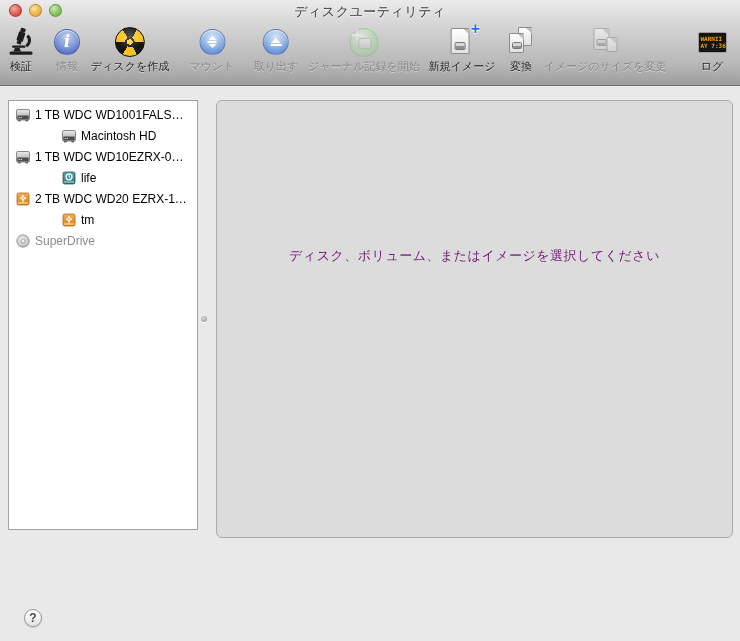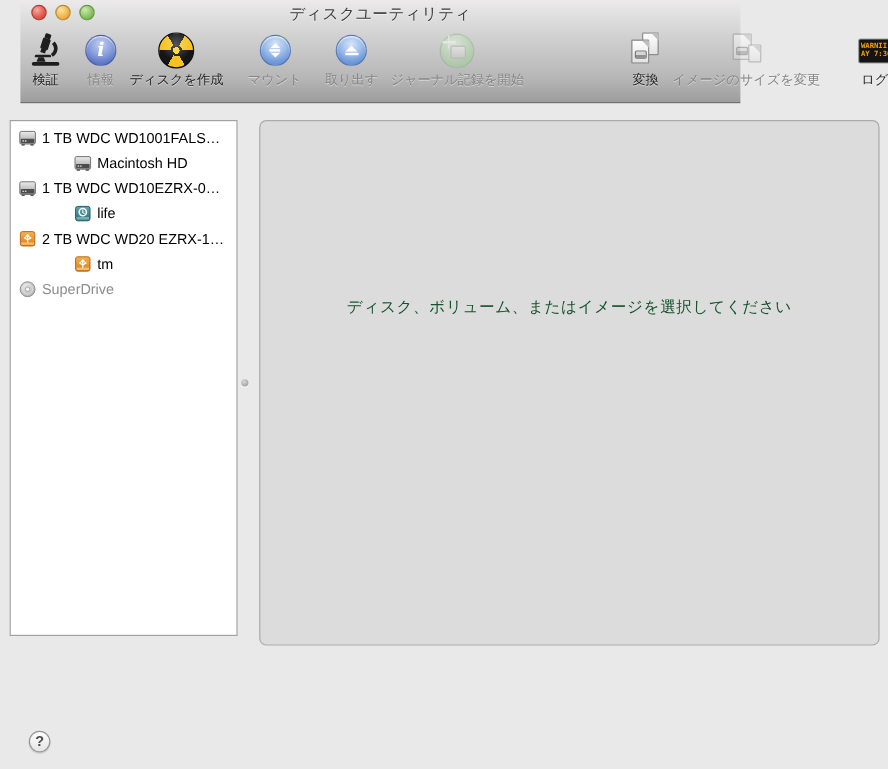--- a/index.html
+++ b/index.html
@@ -6,21 +6,21 @@
   html,body { width:740px; height:641px; overflow:hidden; }
   body {
     font-family:"Liberation Sans","DejaVu Sans",sans-serif;
     background:#e9e9e9;
     position:relative;
     -webkit-font-smoothing:antialiased;
   }
 
   
   .chrome {
-    position:absolute; left:17px; top:0; width:600px; height:86px;
+    position:absolute; left:0; top:0; width:740px; height:86px;
     background:linear-gradient(#eceaea, #d2d2d2 34%, #b7b7b7 76%, #9d9d9d);
     border-bottom:1px solid #6f6f6f;
   }
   .titlebar { position:relative; height:22px; }
   .title {
     position:absolute; left:0; right:0; top:3px; text-align:center;
     font-size:13px; color:#3a3a3a; text-shadow:0 1px 0 rgba(255,255,255,.55);
     letter-spacing:.5px;
   }
   .tl { position:absolute; top:4px; width:13px; height:13px; border-radius:50%; }
@@ -131,21 +131,21 @@
   .srow .sicon { width:16px; height:16px; margin-right:4px; flex:0 0 16px; }
   .srow.dim { color:#8d8d8d;text-align:center; }
 
   
   .mainpane {
     position:absolute; left:216px; top:100px; width:517px; height:438px;
     background:#dcdcdc; border:1px solid #ababab; border-radius:6px;
   }
   .empty-msg {
     position:absolute; left:0; right:0; top:146px; text-align:center;
-    font-size:13px; color:#14532d; letter-spacing:.5px;
+    font-size:13px; color:#701a75; letter-spacing:.5px;
   }
 
   
   .dimple {
     position:absolute; left:201px; top:316px; width:6px; height:6px; border-radius:50%;
     background:radial-gradient(circle at 40% 35%, #d9d9d9, #8e8e8e);
     box-shadow:0 1px 0 rgba(255,255,255,.9);
   }
 
   
@@ -254,20 +254,31 @@
     <div class="titem disabled" style="left:364px">
       <span class="ticon faded">
         <span class="circ-journal">
           <span class="jdisk"></span>
           <span class="sparkle"></span>
         </span>
       </span>
       <span class="tlabel">ジャーナル記録を開始</span>
     </div>
 
+    <div class="titem" style="left:462px">
+      <span class="ticon">
+        <span class="docbox">
+          <span class="doc" style="left:5px; top:2px; width:19px; height:26px;">
+            <span class="minidrive" style="left:3px;"></span>
+          </span>
+          <span class="plus-badge"></span>
+        </span>
+      </span>
+      <span class="tlabel">新規イメージ</span>
+    </div>
 
     <div class="titem" style="left:521px">
       <span class="ticon">
         <span class="docbox">
           <span class="doc" style="left:13px; top:1px; width:14px; height:19px;"></span>
           <span class="doc" style="left:4px; top:7px; width:15px; height:20px;">
             <span class="minidrive" style="width:10px; height:7px; left:2px; bottom:3px;"></span>
           </span>
         </span>
       </span>

